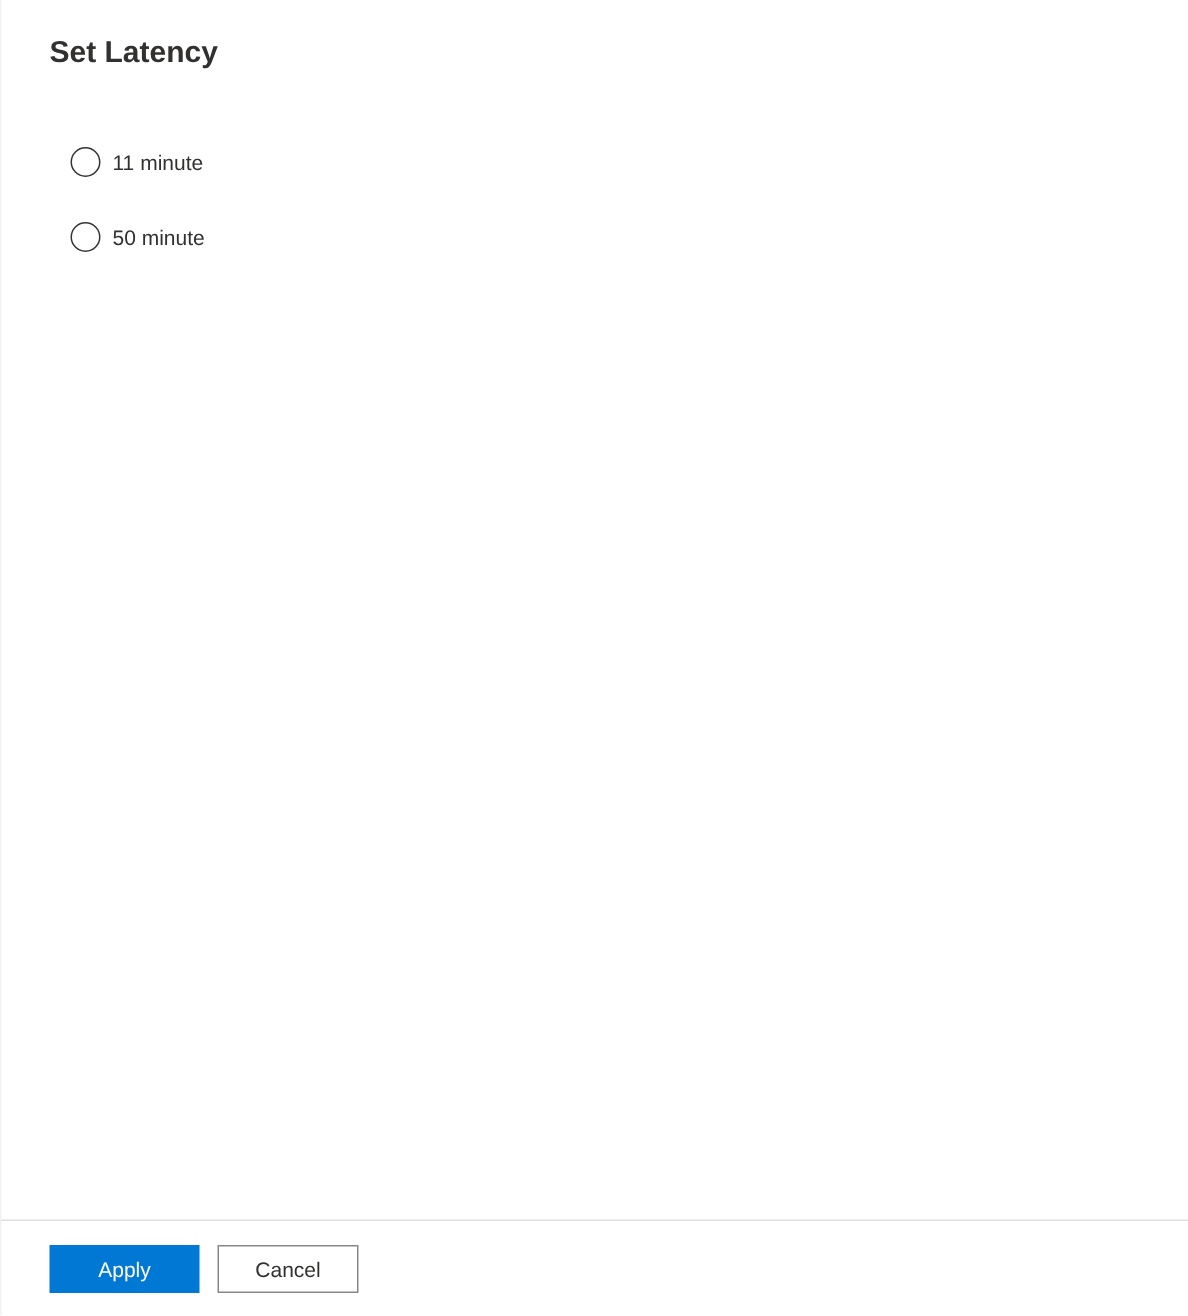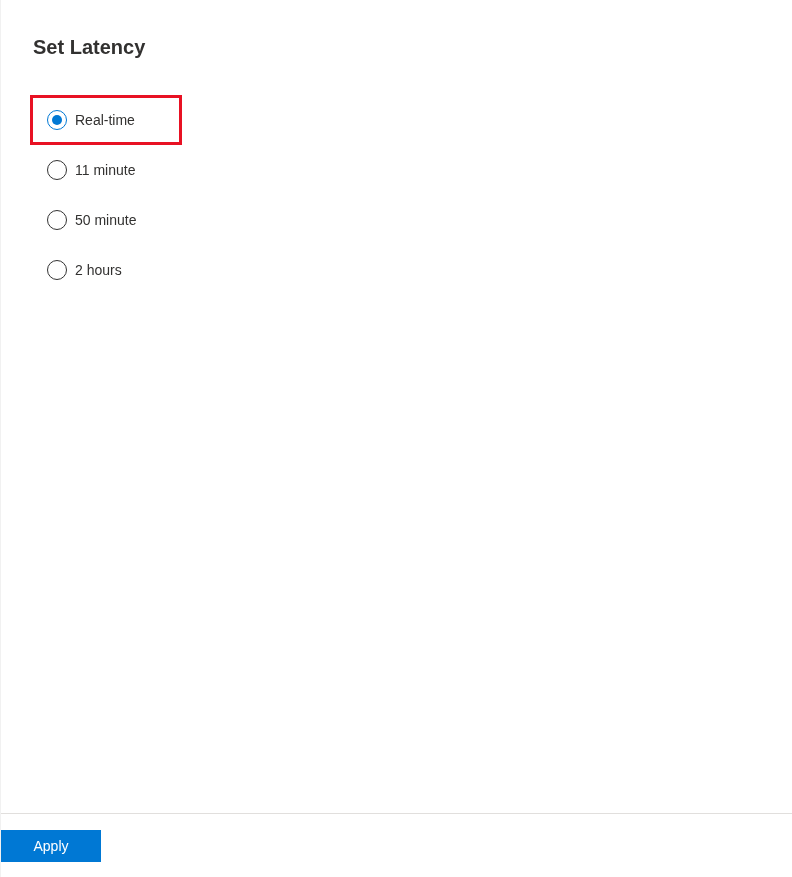--- a/index.html
+++ b/index.html
@@ -21,21 +21,20 @@
       padding-top: 24px;
       padding-left: 32px;
       padding-right: 16px;
       border-left: 1px solid #f1f1f1;
     }
     .title {
       font-size: 20px;
       font-weight: 600;
       color: #323130;
       margin-bottom: 36px;
-      margin-top: 12px;
     }
     .options {
       display: flex;
       flex-direction: column;
       gap: 0;
     }
     .radio-row {
       display: flex;
       align-items: center;
       height: 50px;
@@ -75,20 +74,21 @@
     }
     .footer {
       position: absolute;
       bottom: 0;
       left: 0;
       right: 0;
       height: 64px;
       border-top: 1px solid #e1dfdd;
       display: flex;
       align-items: center;
+      padding-left: 32px;
       gap: 12px;
     }
     .btn {
       min-width: 100px;
       height: 32px;
       font-size: 14px;
       font-family: inherit;
       cursor: pointer;
       border: none;
       display: inline-flex;
@@ -108,41 +108,32 @@
     }
   </style>
 </head>
 <body>
 
 <div class="panel">
   <h1 class="title">Set Latency</h1>
 
   <div class="options">
 
-    <label class="radio-row highlighted">
-      <span class="radio-outer selected">
-        <span class="radio-inner"></span>
-      </span>
-      <span class="radio-label">Real-time</span>
-    </label>
 
     <label class="radio-row">
       <span class="radio-outer"></span>
       <span class="radio-label">11 minute</span>
     </label>
 
     <label class="radio-row">
       <span class="radio-outer"></span>
       <span class="radio-label">50 minute</span>
     </label>
 
 
-    <label class="radio-row">
-      <span class="radio-outer"></span>
-      <span class="radio-label">2 hours</span>
-    </label>
 
   </div>
 
   <div class="footer">
     <button class="btn btn-primary">Apply</button>
+    <button class="btn btn-secondary">Cancel</button>
   </div>
 </div>
 
 </body></html>

